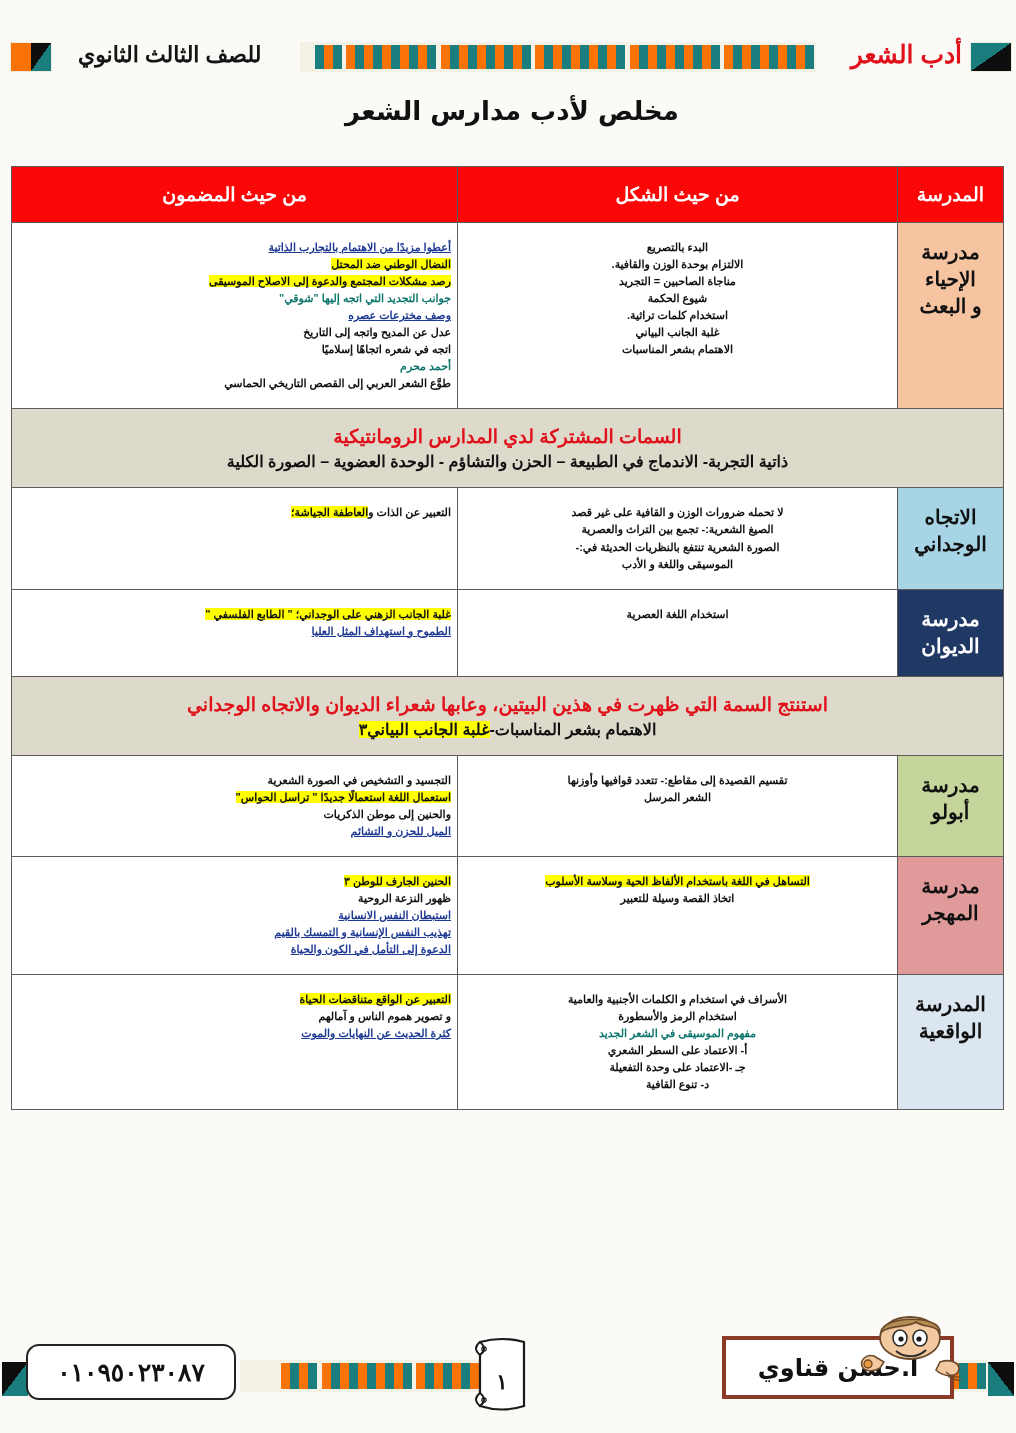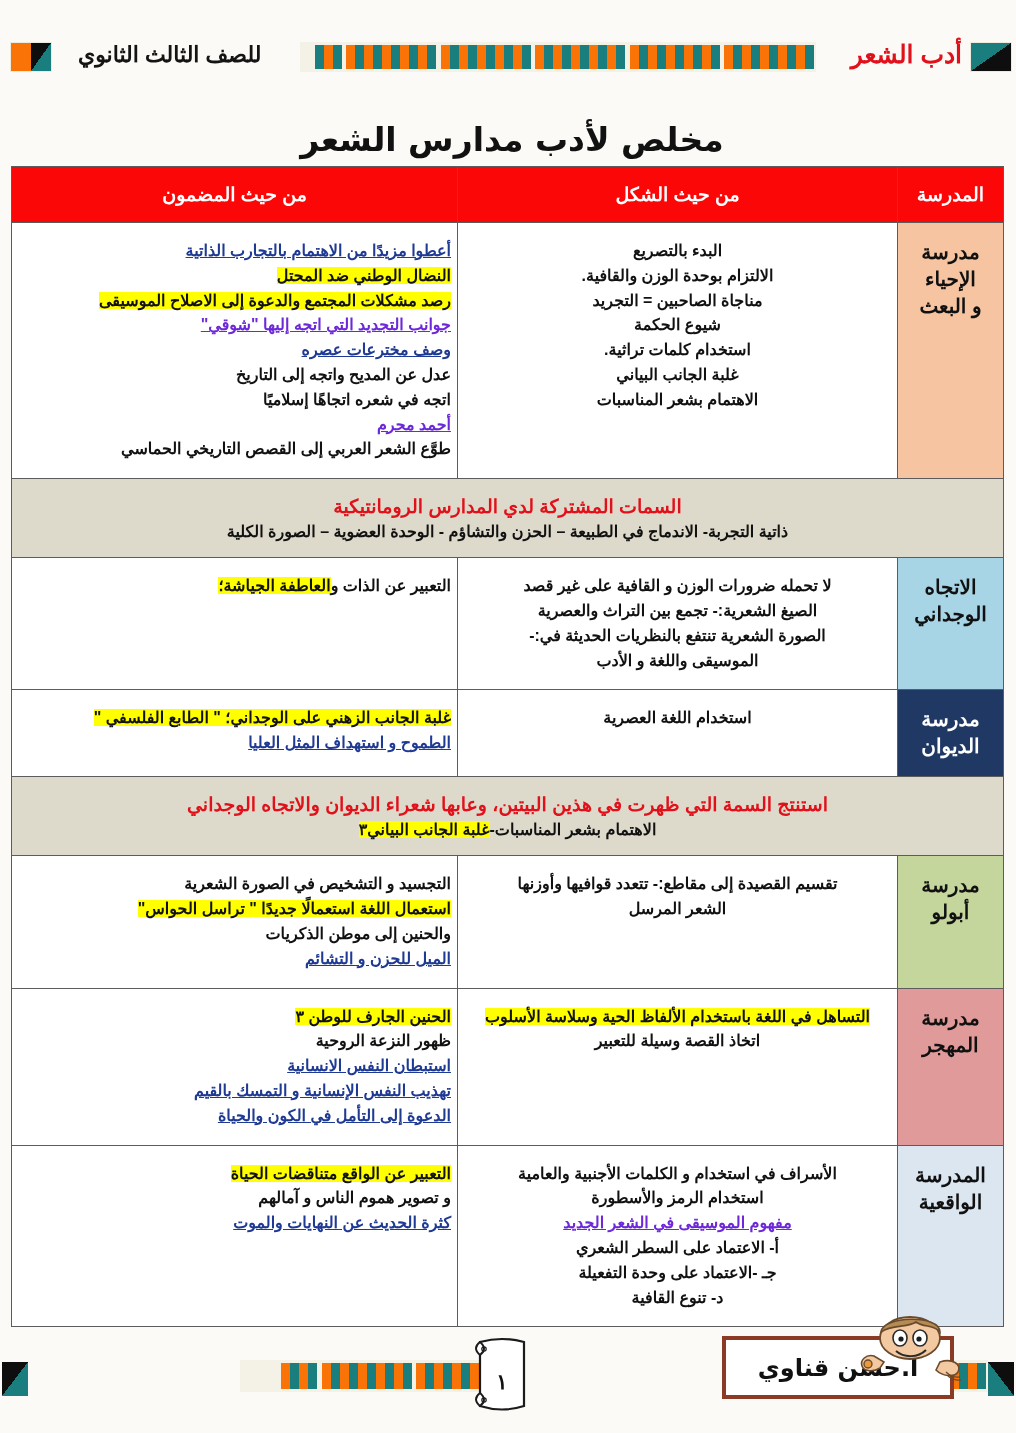--- a/index.html
+++ b/index.html
@@ -63,21 +63,21 @@
     vertical-align:top;
   }
   .strip i:nth-child(odd){ background:#1a7e7e; }
   .strip i:nth-child(even){ background:#f97306; }
 
   
   .doc-title {
     position:absolute; top:96px; left:8px; right:0;
     text-align:center;
     font-family:"DejaVu Sans", sans-serif;
-    font-size:33px; font-weight:bold; color:#111;margin-top:24px;
+    font-size:26px; font-weight:bold; color:#111;
   }
 
   
   table.main {
     position:absolute;
     top:166px; right:12px;
     width:992px;
     border-collapse:collapse;
     table-layout:fixed;
   }
@@ -103,32 +103,32 @@
   td.school {
     text-align:center;
     font-size:20px; font-weight:bold; color:#111;
     padding-top:8px;
     line-height:1.35;
   }
 
   
   td.cell {
     background:#ffffff;
-    font-size:16px;
+    font-size:11px;
     color:#111;
     line-height:1.55;
     text-align:right;
     font-weight:bold;
   }
   td.cell .ln { display:block; }
   td.cell.form .ln { text-align:center; }
 
   
   .hl  { background:#ffff00; }
-  .red { color:#6d28d9;text-decoration:underline; }
+  .red { color:#0f766e; }
   .blu { color:#1f3a93; text-decoration:underline; }
 
   
   td.note {
     background:#dedacb;
     text-align:center;
     padding:10px 8px 14px;
     border:1px solid #8d8a7e;
   }
   td.note .nt-red {
@@ -404,17 +404,20 @@
     <div class="pagescroll" style="pointer-events:none;">
       <div class="num">١</div>
     </div>
 
     <div class="f-strip" style="left:240px; width:268px;">
       <i></i><i></i><i></i><i></i><i></i><i></i><i></i><i></i><i></i><i></i>
       <i></i><i></i><i></i><i></i><i></i><i></i><i></i><i></i><i></i><i></i>
       <i></i><i></i><i></i><i></i>
     </div>
 
+    <div class="phonecard">
+      <span>٠١٠٩٥٠٢٣٠٨٧</span>
+    </div>
 
     <div class="corner" style="left:2px; top:44px; background:linear-gradient(to bottom right,#0e0e0e 0 50%,#1a7e7e 50% 100%);"></div>
   </div>
 
 </div>
 
 </body></html>

